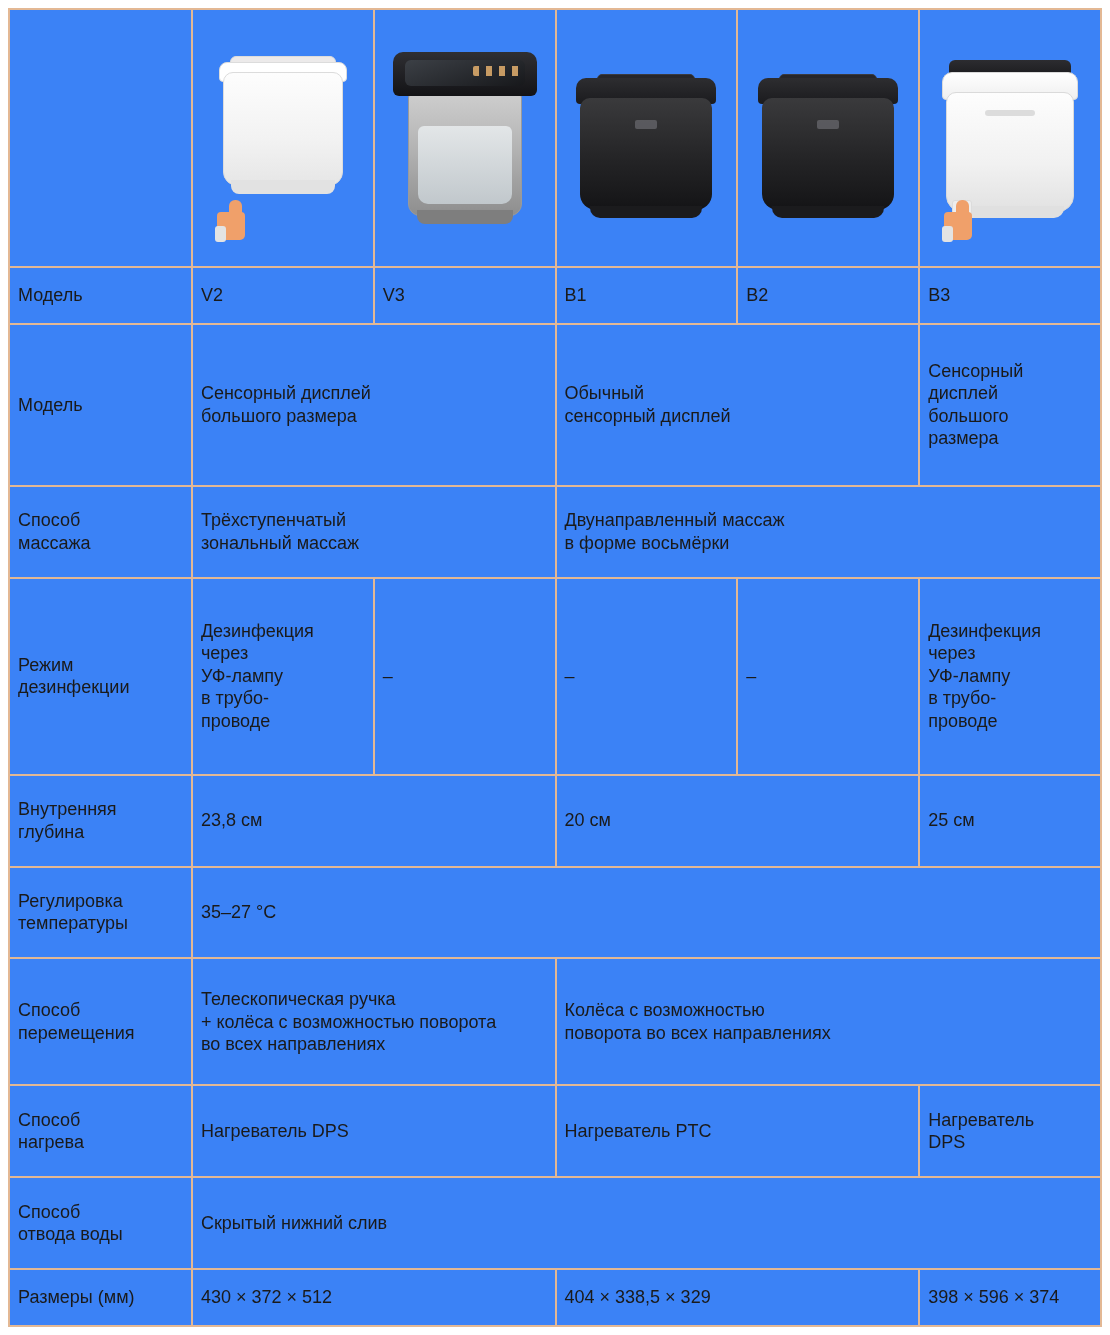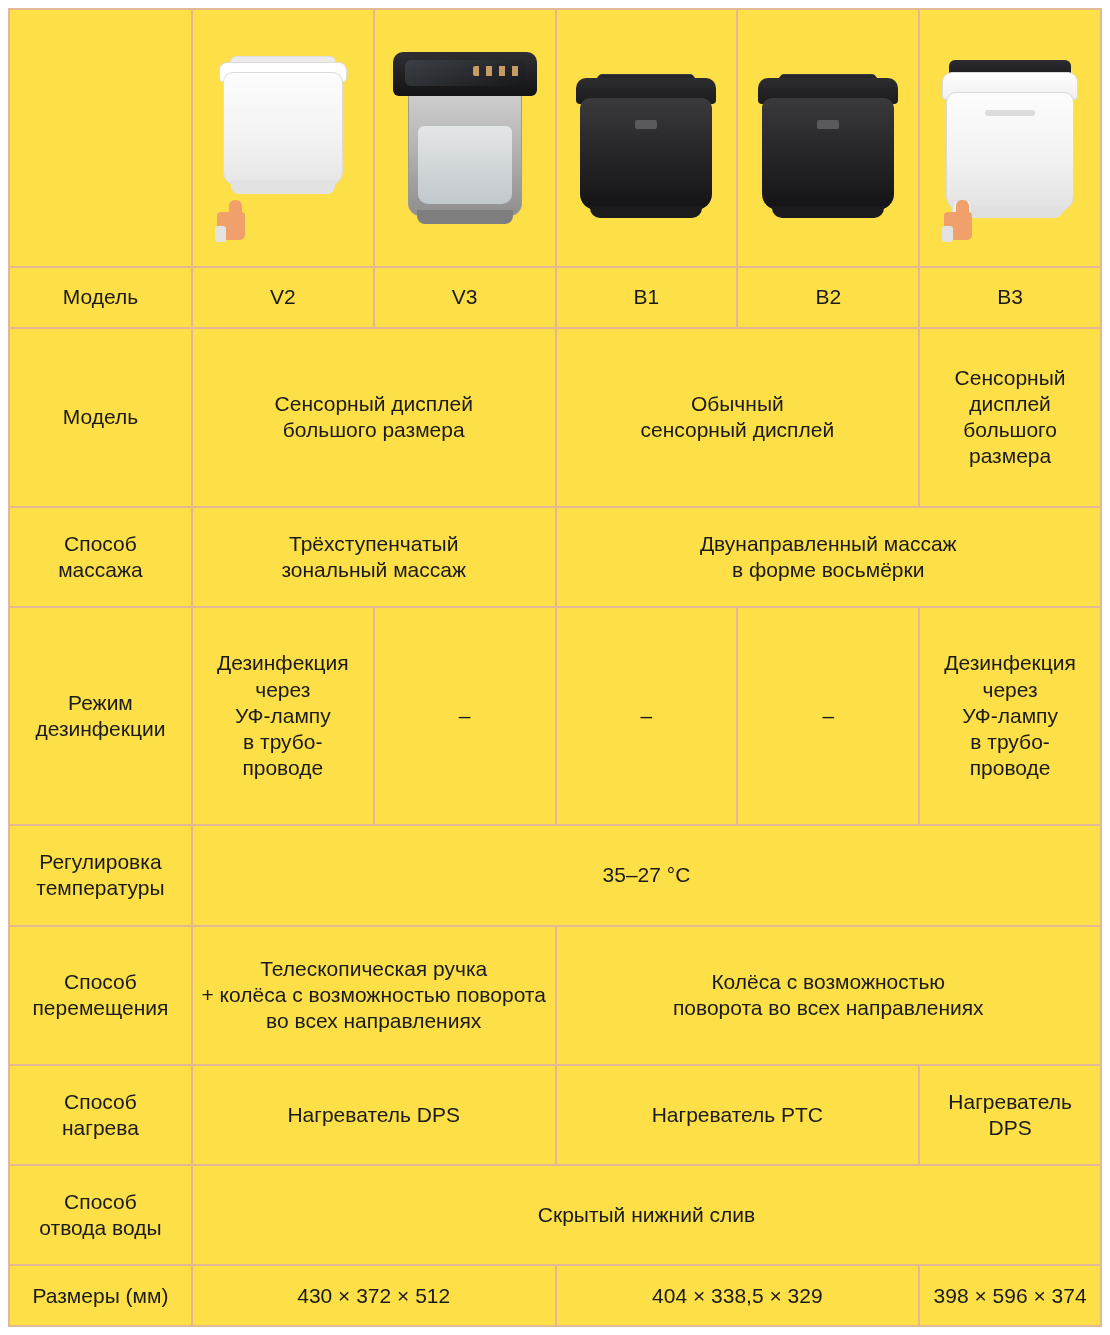--- a/index.html
+++ b/index.html
@@ -24,26 +24,25 @@
   }
   table.compare {
     border-collapse: collapse;
     table-layout: fixed;
     width: 1094px;
     height: 1319px;
     border: 2px solid #e3b894;
   }
   table.compare td {
     border: 2px solid #e3b894;
-    text-align: center;
     vertical-align: middle;
-    font-size: 21px;
+    font-size: 18px;
     line-height: 1.25;
     padding: 6px 8px;
-    background: #fde047;
+    background: #3b82f6;
     box-sizing: border-box;
   }
   td.rowhead {
     background: #f2dfce;
     text-align: left;
     font-size: 19px;
     padding-left: 14px;
     padding-right: 6px;
     line-height: 1.25;
   }
@@ -444,20 +443,26 @@
         </tr>
         <tr>
           <td class="rowhead">Режим<br>дезинфекции</td>
           <td>Дезинфекция<br>через<br>УФ-лампу<br>в трубо-<br>проводе</td>
           <td class="dash">–</td>
           <td class="dash">–</td>
           <td class="dash">–</td>
           <td>Дезинфекция<br>через<br>УФ-лампу<br>в трубо-<br>проводе</td>
         </tr>
         <tr>
+          <td class="rowhead">Внутренняя<br>глубина</td>
+          <td colspan="2">23,8 см</td>
+          <td colspan="2">20 см</td>
+          <td>25 см</td>
+        </tr>
+        <tr>
           <td class="rowhead">Регулировка<br>температуры</td>
           <td colspan="5">35–27 °C</td>
         </tr>
         <tr>
           <td class="rowhead">Способ<br>перемещения</td>
           <td colspan="2">Телескопическая ручка<br>+ колёса с возможностью поворота<br>во всех направлениях</td>
           <td colspan="3">Колёса с возможностью<br>поворота во всех направлениях</td>
         </tr>
         <tr>
           <td class="rowhead">Способ<br>нагрева</td>

